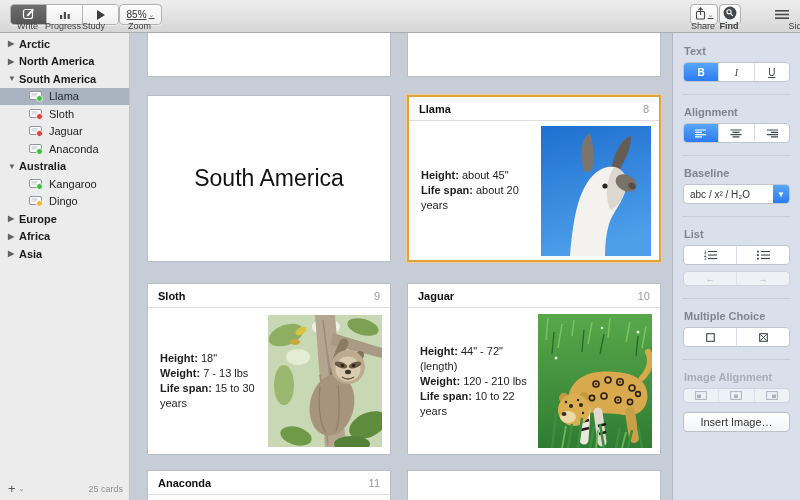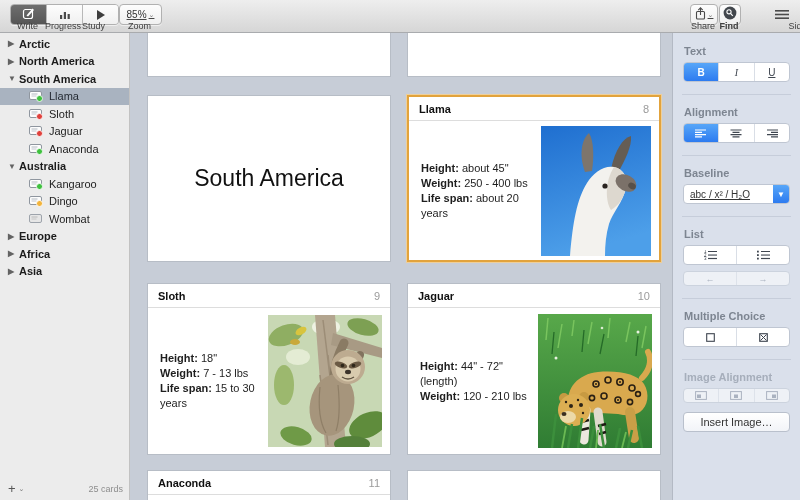--- a/index.html
+++ b/index.html
@@ -53,21 +53,21 @@
   .ins-label{font-size:11px;font-weight:bold;color:#7d8591;margin:0 0 5px 1px;}
   .ins-label.dim{color:#a6aebb;}
   .seg{display:flex;height:18px;background:#fff;border:1px solid #bfc6d2;border-radius:4px;overflow:hidden;}
   .sbtn{flex:1;display:flex;align-items:center;justify-content:center;border-right:1px solid #d9dee6;color:#3f4650;font-size:10px;}
   .sbtn:last-child{border-right:none;}
   .sbtn.on{background:linear-gradient(#57a6f8,#2d7bf0);color:#fff;}
   .seg.disabled{background:rgba(255,255,255,.55);border-color:#ccd3de;height:13px;}
   .seg.disabled .sbtn{color:#aab2c0;font-size:9px;border-right-color:#dde2ea;}
   .divider{height:1px;background:#c6cdda;margin:12px -1px 11px;}
   .baseline{display:flex;align-items:center;height:18px;background:#fff;border:1px solid #bfc6d2;border-radius:4px;overflow:hidden;}
-  .bl-text{flex:1;font-size:10px;color:#333;padding-left:6px;white-space:nowrap;text-decoration:underline;}
+  .bl-text{flex:1;font-size:10px;color:#333;padding-left:6px;white-space:nowrap;}
   .bl-arrow{width:16px;height:100%;background:linear-gradient(#57a6f8,#2d7bf0);color:#fff;display:flex;align-items:center;justify-content:center;font-size:8px;flex:none;}
   .arrowseg{margin-top:6px;}
   .insert-btn{margin-top:9px;height:18px;background:linear-gradient(#ffffff,#f2f4f8);border:1px solid #b9c0cc;border-radius:4px;display:flex;align-items:center;justify-content:center;font-size:11px;color:#333;}
   .bold-b{font-weight:bold;}
   .ital-i{font-style:italic;font-family:"Liberation Serif",serif;}
   .und-u{text-decoration:underline;}
 </style>
 </head>
 <body>
 
@@ -225,30 +225,20 @@
         <span class="cicon">
           <svg width="14" height="11" viewBox="0 0 14 11">
               <rect x="0.5" y="0.5" width="12" height="8" rx="1.5" fill="#fdfdfd" stroke="#8f969f"></rect>
               <rect x="2.5" y="2.5" width="6" height="1" fill="#b4bac2"></rect>
               <rect x="2.5" y="4.5" width="5" height="1" fill="#c3c8cf"></rect>
               <circle cx="10.5" cy="7.5" r="3" fill="#f3b43c" stroke="#fff" stroke-width="0.8"></circle>
             </svg>
         </span>
         <span>Dingo</span>
       </div>
-      <div class="trow card">
-        <span class="cicon">
-          <svg width="14" height="11" viewBox="0 0 14 11">
-              <rect x="0.5" y="0.5" width="12" height="8" rx="1.5" fill="#e6e6e6" stroke="#9da3ab"></rect>
-              <rect x="2.5" y="2.5" width="6" height="1" fill="#b9b9b9"></rect>
-              <rect x="2.5" y="4.5" width="5" height="1" fill="#c6c6c6"></rect>
-            </svg>
-        </span>
-        <span>Wombat</span>
-      </div>
 
       <div class="trow group">
         <span class="disc">▶</span>
         <span>Europe</span>
       </div>
       <div class="trow group">
         <span class="disc">▶</span>
         <span>Africa</span>
       </div>
       <div class="trow group">
@@ -274,21 +264,20 @@
     </div>
 
     <div class="cardbox colB selcard" style="top:62px;height:167px;">
       <div class="chead">
         <span class="ctitle">Llama</span>
         <span class="cnum">8</span>
       </div>
       <div class="cbody">
         <div class="facts">
           <div class="fact"><b>Height:</b><span>about 45"</span></div>
-          <div class="fact"><b>Weight:</b><span>250 - 400 lbs</span></div>
           <div class="fact"><b>Life span:</b><span>about 20 years</span></div>
         </div>
         <div class="photo p-llama">
           <svg width="100%" height="100%" viewBox="0 0 110 130" preserveAspectRatio="none">
             <defs>
                 <linearGradient id="sky" x1="0" y1="0" x2="0.25" y2="1">
                   <stop offset="0" stop-color="#1f6fd0"></stop>
                   <stop offset="1" stop-color="#4d9fe9"></stop>
                 </linearGradient>
               </defs>
@@ -351,20 +340,21 @@
 
     <div class="cardbox colB" style="top:250px;height:172px;">
       <div class="chead">
         <span class="ctitle">Jaguar</span>
         <span class="cnum">10</span>
       </div>
       <div class="cbody">
         <div class="facts">
           <div class="fact"><b>Height:</b><span>44" - 72" (length)</span></div>
           <div class="fact"><b>Weight:</b><span>120 - 210 lbs</span></div>
+          <div class="fact"><b>Life span:</b><span>10 to 22 years</span></div>
         </div>
         <div class="photo p-jaguar">
           <svg width="100%" height="100%" viewBox="0 0 114 134" preserveAspectRatio="none">
             <defs>
                 <linearGradient id="gr" x1="0" y1="0" x2="0" y2="1">
                   <stop offset="0" stop-color="#58a84a"></stop>
                   <stop offset="1" stop-color="#2f7c33"></stop>
                 </linearGradient>
               </defs>
             <rect width="114" height="134" fill="url(#gr)"></rect>

